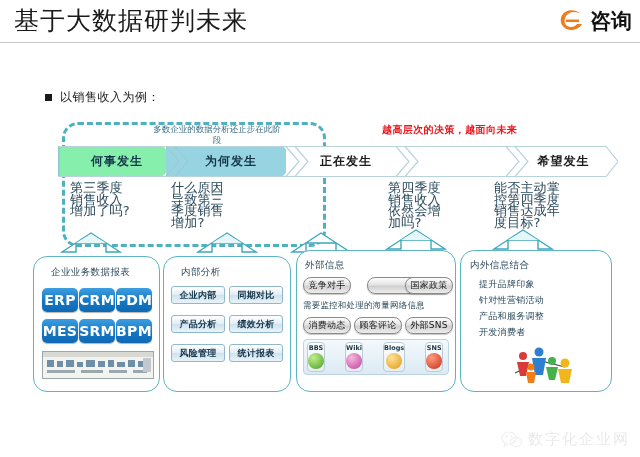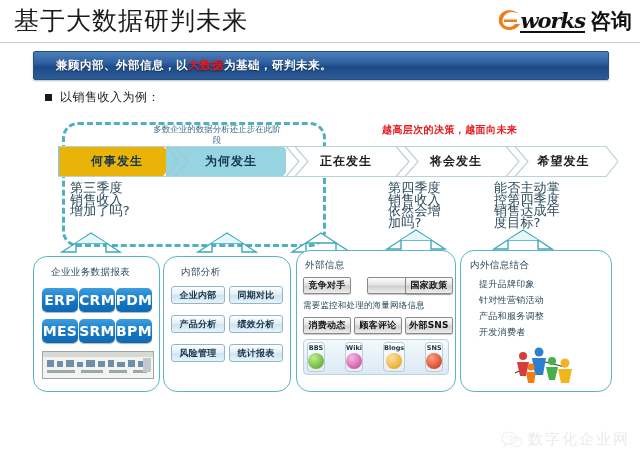--- a/index.html
+++ b/index.html
@@ -104,23 +104,23 @@
   
   .pbtn{
     position:absolute;width:52px;height:16px;border:1px solid #8fb8cc;border-radius:3px;
     background:linear-gradient(to bottom,#ffffff 0%,#e2eef5 48%,#cfe3ee 52%,#e8f3f8 100%);
     color:#14344a;font-size:9px;font-weight:bold;
     display:flex;align-items:center;justify-content:center;letter-spacing:.3px;
   }
 
   
   .gbtn{
-    position:absolute;height:15px;border:1px solid #8a8a8a;border-radius:2px;
+    position:absolute;height:15px;border:1px solid #8a8a8a;border-radius:8px;
     background:linear-gradient(to bottom,#fdfdfd 0%,#e3e3e3 46%,#cfcfcf 54%,#ededed 100%);
-    color:#151515;font-size:9px;font-weight:bold;
+    color:#151515;font-size:9px;font-weight:normal;
     display:flex;align-items:center;justify-content:center;letter-spacing:.2px;
     box-shadow:0 1px 1px rgba(0,0,0,.22);
   }
 
   .note-line{position:absolute;font-size:8.5px;color:#2b4a5c;letter-spacing:.2px;}
 
   
   .socialstrip{
     position:absolute;border:1px solid #bcd4e2;border-radius:4px;
     background:linear-gradient(to bottom,#f3f9fc,#dceaf3);
@@ -156,53 +156,44 @@
 
   <div class="title">基于大数据研判未来</div>
 
   <div class="logo">
     <span class="logo-e">
       <svg width="26" height="24" viewBox="0 0 26 24">
         <path d="M22 5 C16 -1 4 0 2 9 C0.5 16 6 21 12 21 C17 21 21 18.5 23 15 L18 15 C16.5 17 14.5 18 12 18 C8 18 5 15.5 5.6 11 C6.4 5.5 11 3 15 3 C18 3 20.5 4 22 5 Z" fill="#f07c1a"></path>
         <path d="M7 10.5 L20 10.5 L20 13 L7 13 Z" fill="#f07c1a"></path>
       </svg>
     </span>
-    <span class="logo-works">works</span>
     <span class="logo-zx">咨询</span>
   </div>
   <div class="hrule"></div>
 
-  <div class="banner">
-    <div class="banner-txt">
-      <span>兼顾内部、外部信息，以</span><span class="hl">大数据</span><span>为基础，研判未来。</span>
-    </div>
-  </div>
 
   <div class="bullet-row">
     <span class="bullet-sq"></span>
     <span class="bullet-txt">以销售收入为例：</span>
   </div>
 
   <div class="dashed"></div>
   <div class="dashed-note">多数企业的数据分析还止步在此阶段</div>
 
   <div class="red-note">越高层次的决策，越面向未来</div>
 
   <div class="chevrons">
-    <div class="chev" id="chev0" style="left: 0px; width: 118px; background: #eab308;">
+    <div class="chev" id="chev0" style="left: 0px; width: 118px; background: #86efac;">
       <span>何事发生</span>
     </div>
     <div class="chev" id="chev1" style="left: 108px; width: 130px; background: rgb(151, 212, 226);">
       <span>为何发生</span>
     </div>
     <div class="chev plain" id="chev2" style="left: 228px; width: 120px; background: rgb(255, 255, 255);">
       <span>正在发生</span>
-    </div>
-    <div class="chev plain" id="chev3" style="left: 338px; width: 120px; background: rgb(255, 255, 255);">
-      <span>将会发生</span>
     </div>
     <div class="chev plain" id="chev4" style="left: 448px; width: 115px; background: rgb(255, 255, 255);">
       <span>希望发生</span>
     </div>
   </div>
 
   <svg style="position:absolute;left:58px;top:146px;" width="560" height="31">
     <path d="M0.5 0.5 L0.5 30.5" stroke="#8fc4d2" stroke-width="2" fill="none"></path>
     <path d="M108 0.5 L121 15.5 L108 30.5" stroke="#9ec9d6" stroke-width="1.2" fill="none"></path>
     <path d="M117 0.5 L130 15.5 L117 30.5" stroke="#9ec9d6" stroke-width="1.2" fill="none"></path>
@@ -211,20 +202,24 @@
     <path d="M338 0.5 L351 15.5 L338 30.5" stroke="#b9d3dd" stroke-width="1.2" fill="none"></path>
     <path d="M347 0.5 L360 15.5 L347 30.5" stroke="#b9d3dd" stroke-width="1.2" fill="none"></path>
     <path d="M448 0.5 L461 15.5 L448 30.5" stroke="#b9d3dd" stroke-width="1.2" fill="none"></path>
     <path d="M457 0.5 L470 15.5 L457 30.5" stroke="#b9d3dd" stroke-width="1.2" fill="none"></path>
     <path d="M0.5 0.5 L548 0.5 L560 15.5 L548 30.5 L0.5 30.5" stroke="#b9d3dd" stroke-width="1.2" fill="none"></path>
   </svg>
 
   <div class="desc" style="left: 70px; top: 182px; width: 85px; white-space: pre-line;">第三季度
 销售收入
 增加了吗?</div>
+  <div class="desc" style="left: 171px; top: 182px; width: 85px; white-space: pre-line;">什么原因
+导致第三
+季度销售
+增加?</div>
   <div class="desc" style="left: 388px; top: 182px; width: 85px; white-space: pre-line;">第四季度
 销售收入
 依然会增
 加吗?</div>
   <div class="desc" style="left: 494px; top: 182px; width: 90px; white-space: pre-line;">能否主动掌
 控第四季度
 销售达成年
 度目标?</div>
 
   <div class="uparrow" style="left:60px;top:231px;">

